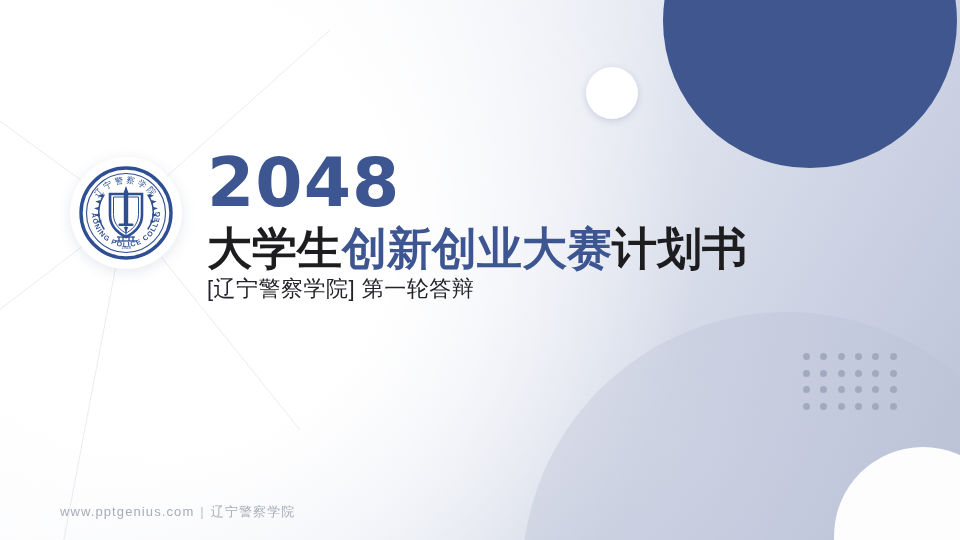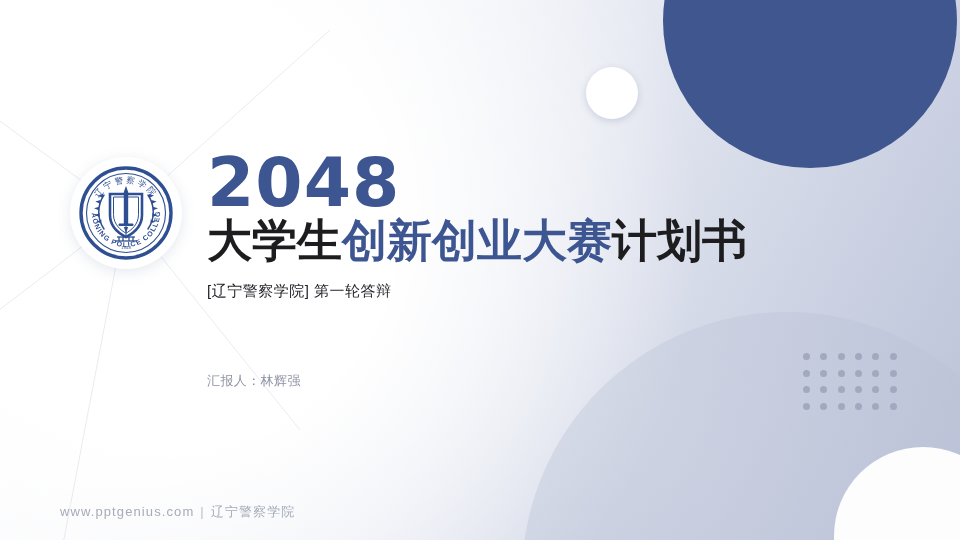--- a/index.html
+++ b/index.html
@@ -92,33 +92,33 @@
   #year {
     font-family: "DejaVu Sans", "Liberation Sans", sans-serif;
     font-size: 68px;
     font-weight: bold;
     line-height: 0.96;
     letter-spacing: 1px;
     color: #3d5691;
     margin: 0;
   }
   #headline {
-    margin: 2px 0 0 0;
+    margin: 10px 0 0 0;
     font-size: 45px;
     font-weight: bold;
     line-height: 1.08;
     letter-spacing: 0px;
     white-space: nowrap;
     color: #1d1d1f;
   }
   #headline .accent { color: #3d5691; }
 
   #subtitle {
-    margin: 16px 0 0 0;
-    font-size: 15px;
+    margin: 0 0 0 0;
+    font-size: 22px;
     color: #23242a;
     letter-spacing: .5px;
   }
 
   #meta {
     position: absolute;
     left: 207px;
     top: 369px;
     font-size: 13px;
     line-height: 1.82;
@@ -237,20 +237,19 @@
     </svg>
   </div>
 
   <div id="text-block">
     <div id="year">2048</div>
     <div id="headline"><span>大学生</span><span class="accent">创新创业大赛</span><span>计划书</span></div>
     <div id="subtitle">[辽宁警察学院] 第一轮答辩</div>
   </div>
 
   <div id="meta">
-    <div>汇报人：林辉强</div>
   </div>
 
   <div id="footer">
     <span>www.pptgenius.com</span><span class="sep">|</span><span>辽宁警察学院</span>
   </div>
 
 </div>
 
 </body></html>

